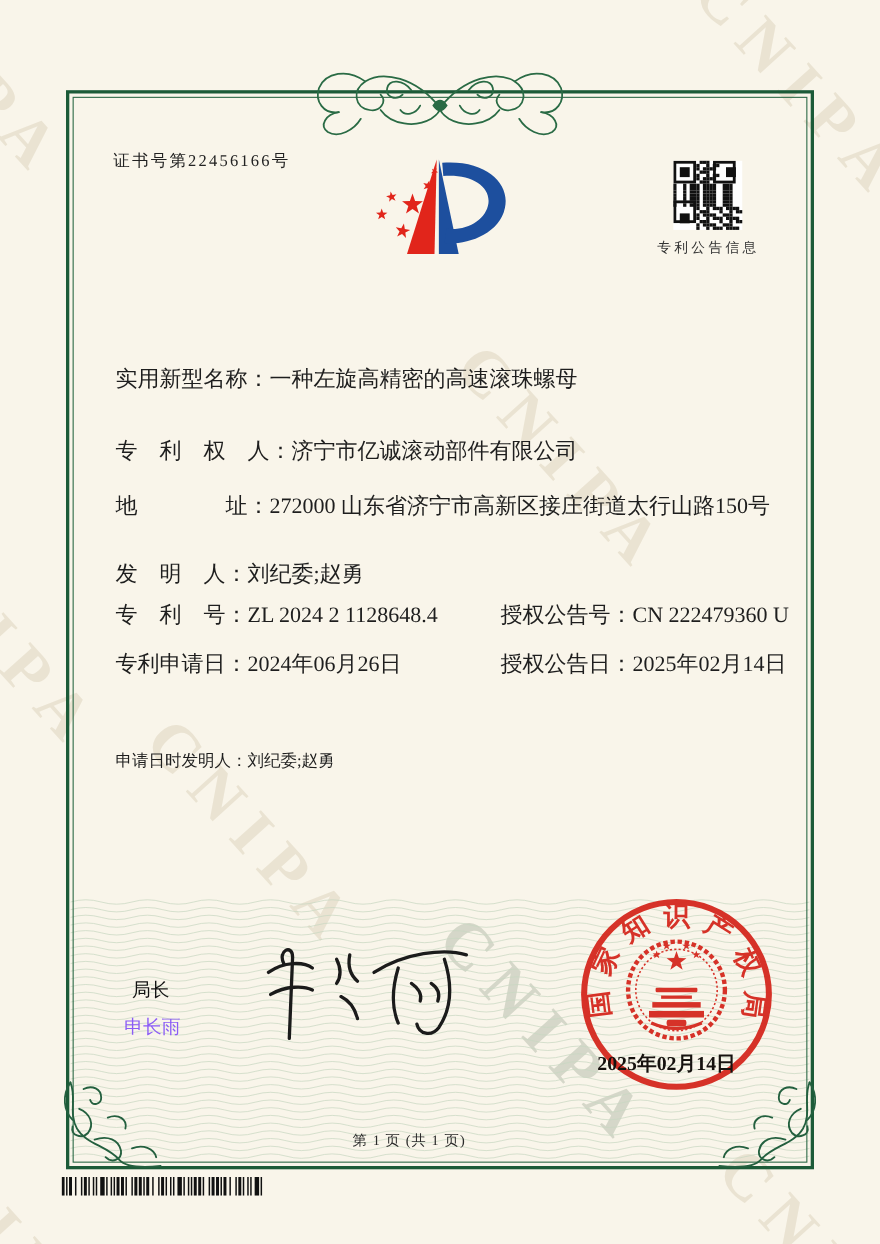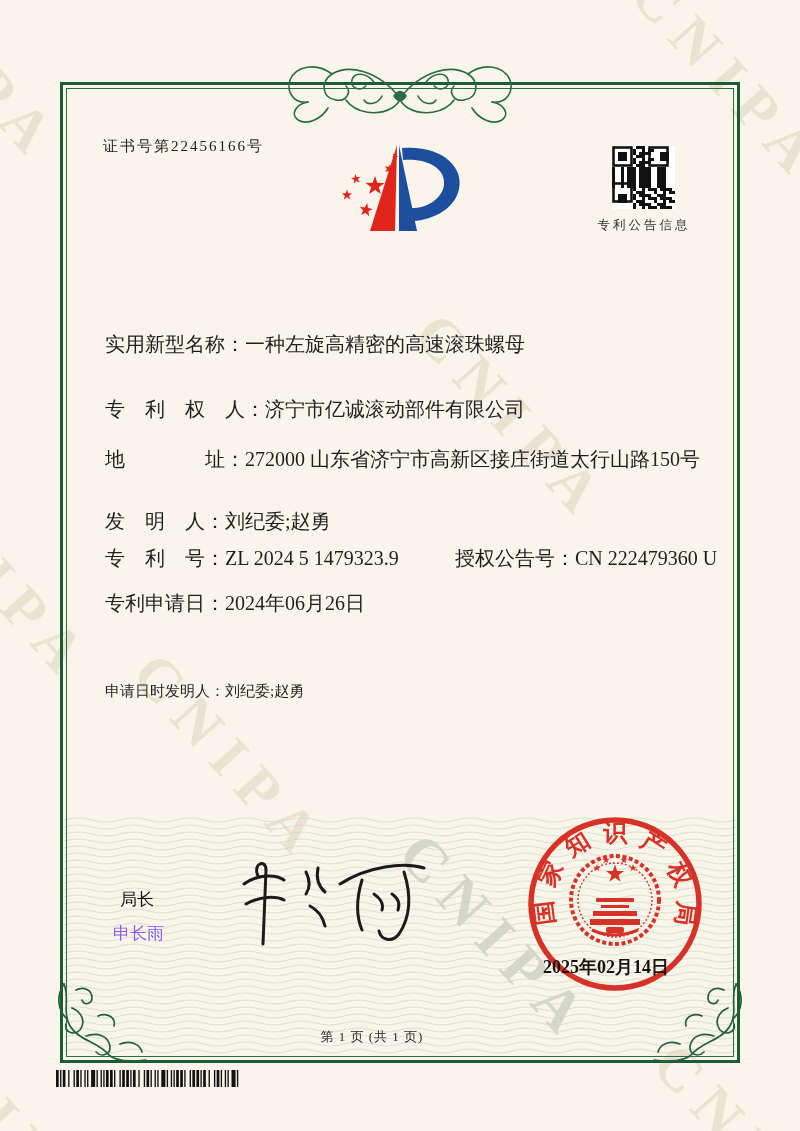--- a/index.html
+++ b/index.html
@@ -369,25 +369,26 @@
   <div class="row r2">
     <span class="lbl">专　利　权　人：</span><span class="val">济宁市亿诚滚动部件有限公司</span>
   </div>
   <div class="row r3">
     <span class="lbl">地　　　　址：</span><span class="val">272000 山东省济宁市高新区接庄街道太行山路150号</span>
   </div>
   <div class="row r4">
     <span class="lbl">发　明　人：</span><span class="val">刘纪委;赵勇</span>
   </div>
   <div class="row r5">
-    <span class="lbl">专　利　号：</span><span class="val">ZL 2024 5 1479323.9</span>
+    <span class="lbl">专　利　号：</span><span class="val">ZL 2024 2 1128648.4</span>
     <span class="pair2"><span class="lbl">授权公告号：</span><span class="val">CN 222479360 U</span></span>
   </div>
   <div class="row r6">
     <span class="lbl">专利申请日：</span><span class="val">2024年06月26日</span>
+    <span class="pair2"><span class="lbl">授权公告日：</span><span class="val">2025年02月14日</span></span>
   </div>
   <div class="row r8">
     <span class="lbl">申请日时发明人：</span><span class="val">刘纪委;赵勇</span>
   </div>
 
 
   <div class="signer-title">局长</div>
   <div class="signer-name">申长雨</div>
 
   <svg class="signature" width="212" height="106" viewBox="0 0 212 106">

